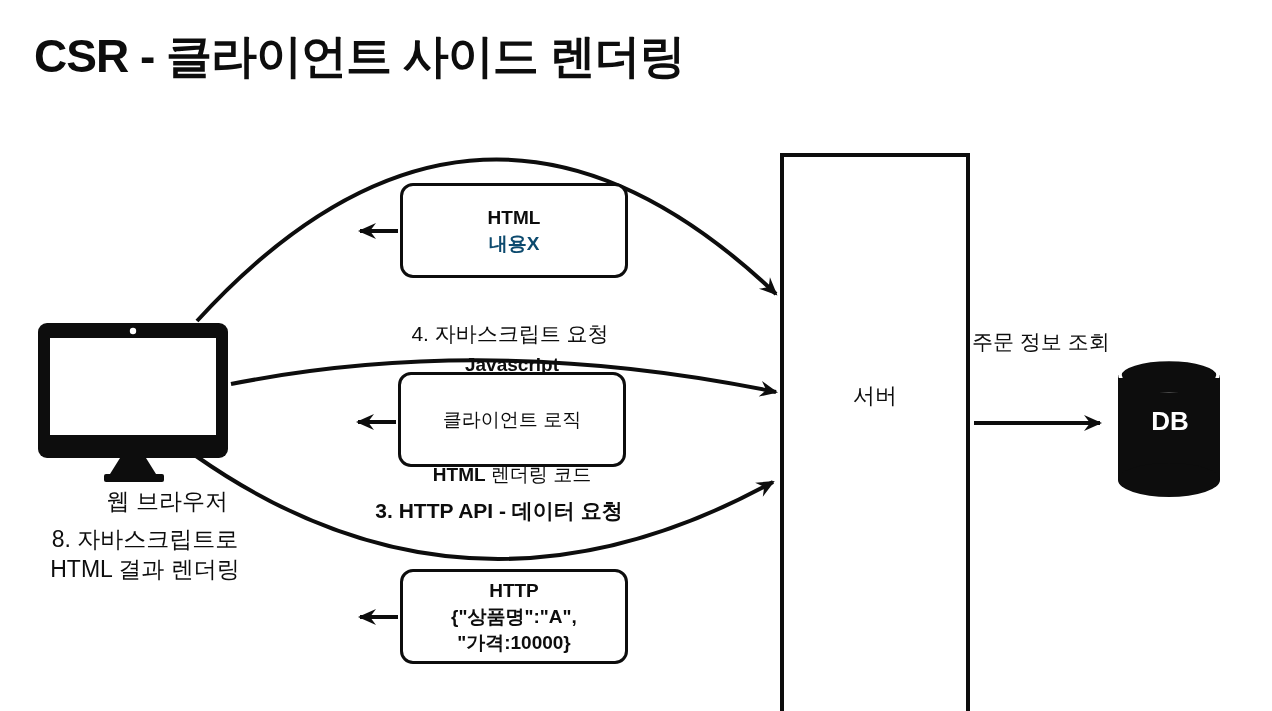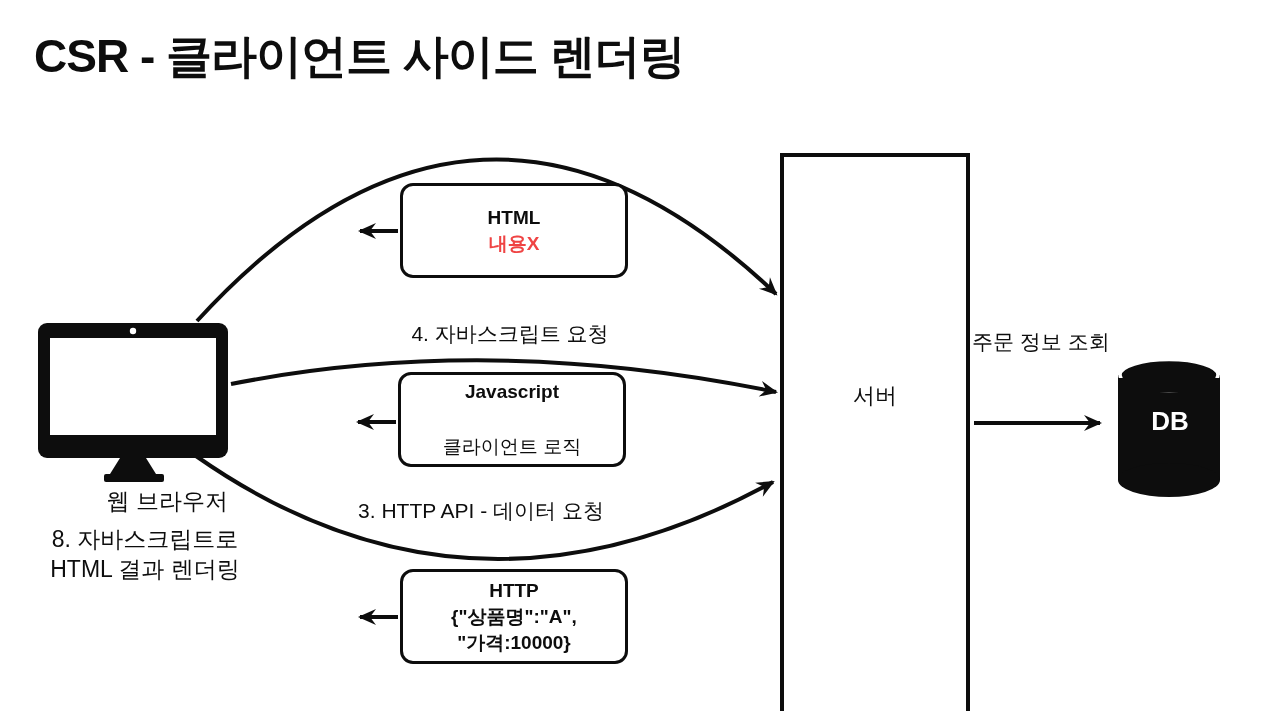--- a/index.html
+++ b/index.html
@@ -44,21 +44,21 @@
     border-radius: 13px;
     display: flex;
     flex-direction: column;
     align-items: center;
     justify-content: center;
     text-align: center;
     font-size: 19px;
     line-height: 26px;
   }
   .b { font-weight: bold; }
-  .red { color: #ef4444; }
+  .red { color: #0c4a6e; }
   .server-box {
     position: absolute;
     z-index: 2;
     left: 780px; top: 153px;
     width: 190px; height: 675px;
     border: 4px solid #0d0d0d;
     background: #ffffff;
   }
   .server-label {
     position: absolute;
@@ -129,30 +129,31 @@
       <rect x="1118" y="375" width="102" height="105" fill="#0d0d0d"></rect>
       <ellipse cx="1169" cy="480" rx="51" ry="17" fill="#0d0d0d"></ellipse>
       <ellipse cx="1169" cy="375" rx="49" ry="15.5" fill="#0d0d0d" stroke="#ffffff" stroke-width="3.5"></ellipse>
       <rect x="1118" y="378" width="102" height="14" fill="#0d0d0d"></rect>
     </g>
   </svg>
 
   <div class="txt page-title">CSR - 클라이언트 사이드 렌더링</div>
 
   <div class="txt req-label" style="left:380px; top:320px; width:260px;">4. 자바스크립트 요청</div>
-  <div class="txt req-label" style="left:316px; top:497px; width:330px;">3. HTTP API -  데이터 요청</div>
+  <div class="txt req-label" style="left:334px; top:497px; width:330px;font-weight:bold;">3. HTTP API -  데이터 요청</div>
 
   <div class="resp-box" style="left:400px; top:183px;">
     <div class="b">HTML</div>
     <div class="b red">내용X</div>
   </div>
 
   <div class="resp-box" style="left:398px; top:372px;gap:29px;">
     <div class="b">Javascript</div>
     <div>클라이언트 로직</div>
+    <div><span class="b">HTML</span><span> 렌더링 코드</span></div>
   </div>
 
   <div class="resp-box" style="left:400px; top:569px;">
     <div class="b">HTTP</div>
     <div class="b">{"상품명":"A",</div>
     <div class="b">"가격:10000}</div>
   </div>
 
   <div class="server-box">
     <div class="server-label">서버</div>

